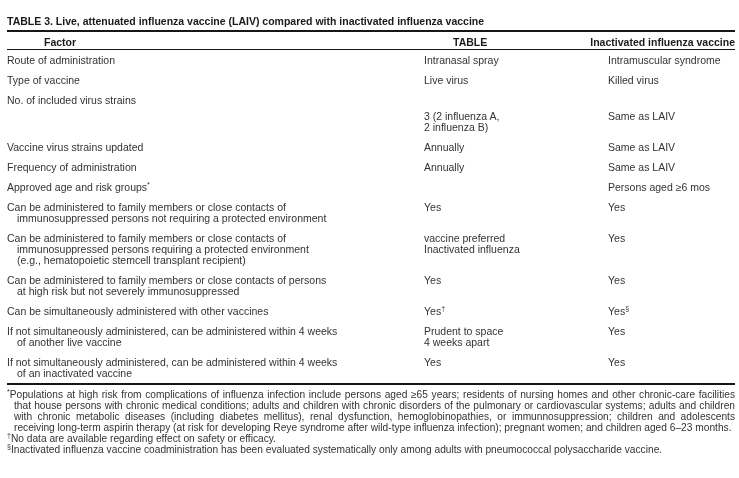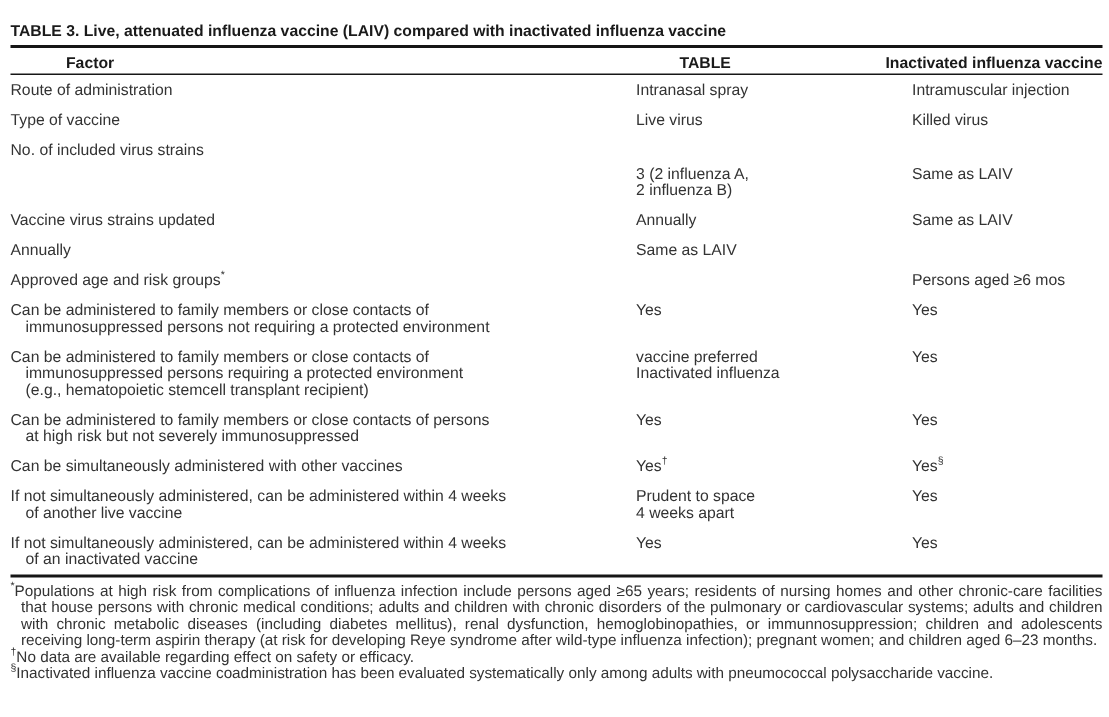--- a/index.html
+++ b/index.html
@@ -88,21 +88,21 @@
 
   <div class="tbody" id="tbody">
       <div class="row">
         <div class="cell cell-factor">
           <div class="line">Route of administration</div>
         </div>
         <div class="cell cell-laiv">
           <div class="line">Intranasal spray</div>
         </div>
         <div class="cell cell-inactivated">
-          <div class="line">Intramuscular injection</div>
+          <div class="line">Intramuscular syndrome</div>
         </div>
       </div>
       <div class="row">
         <div class="cell cell-factor">
           <div class="line">Type of vaccine</div>
         </div>
         <div class="cell cell-laiv">
           <div class="line">Live virus</div>
         </div>
         <div class="cell cell-inactivated">
@@ -126,20 +126,23 @@
           <div class="line">Vaccine virus strains updated</div>
         </div>
         <div class="cell cell-laiv">
           <div class="line">Annually</div>
         </div>
         <div class="cell cell-inactivated">
           <div class="line">Same as LAIV</div>
         </div>
       </div>
       <div class="row">
+        <div class="cell cell-factor">
+          <div class="line">Frequency of administration</div>
+        </div>
         <div class="cell cell-laiv">
           <div class="line">Annually</div>
         </div>
         <div class="cell cell-inactivated">
           <div class="line">Same as LAIV</div>
         </div>
       </div>
       <div class="row">
         <div class="cell cell-factor">
           <div class="line">Approved age and risk groups<sup>*</sup></div>

